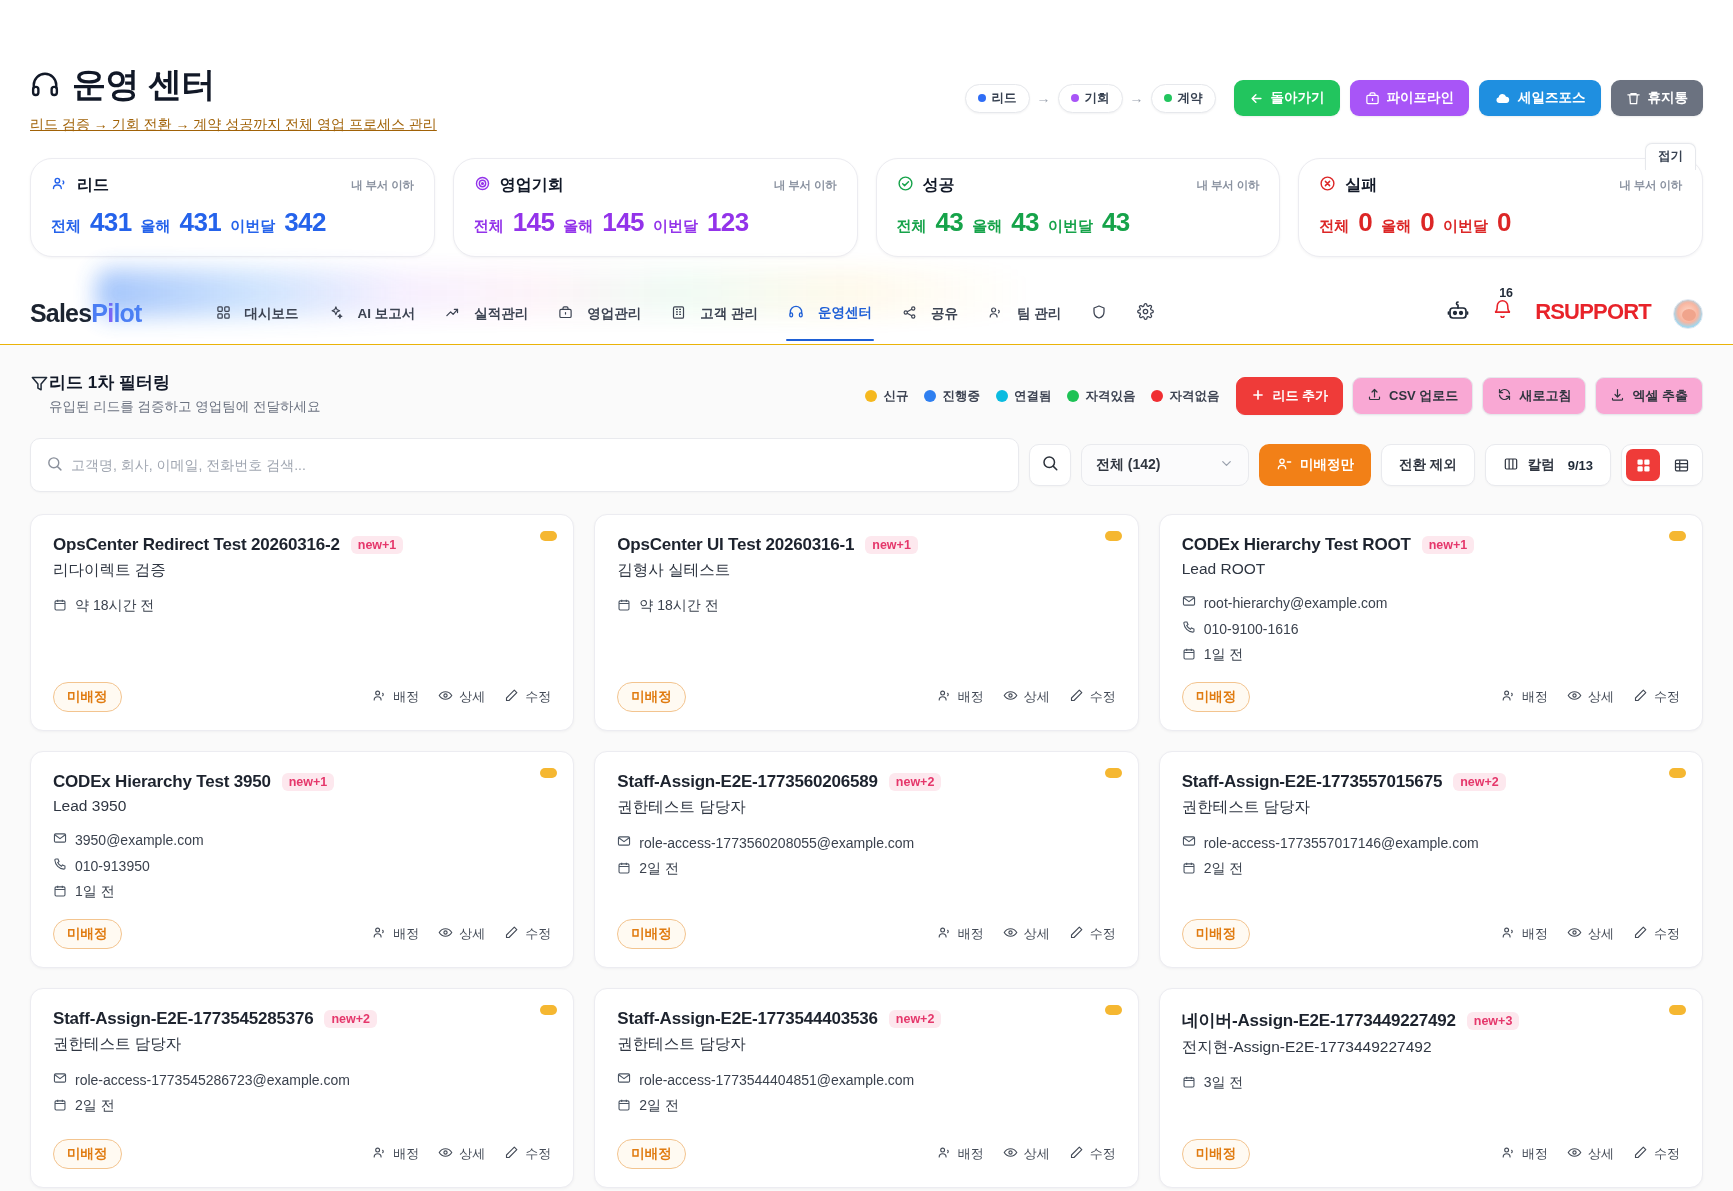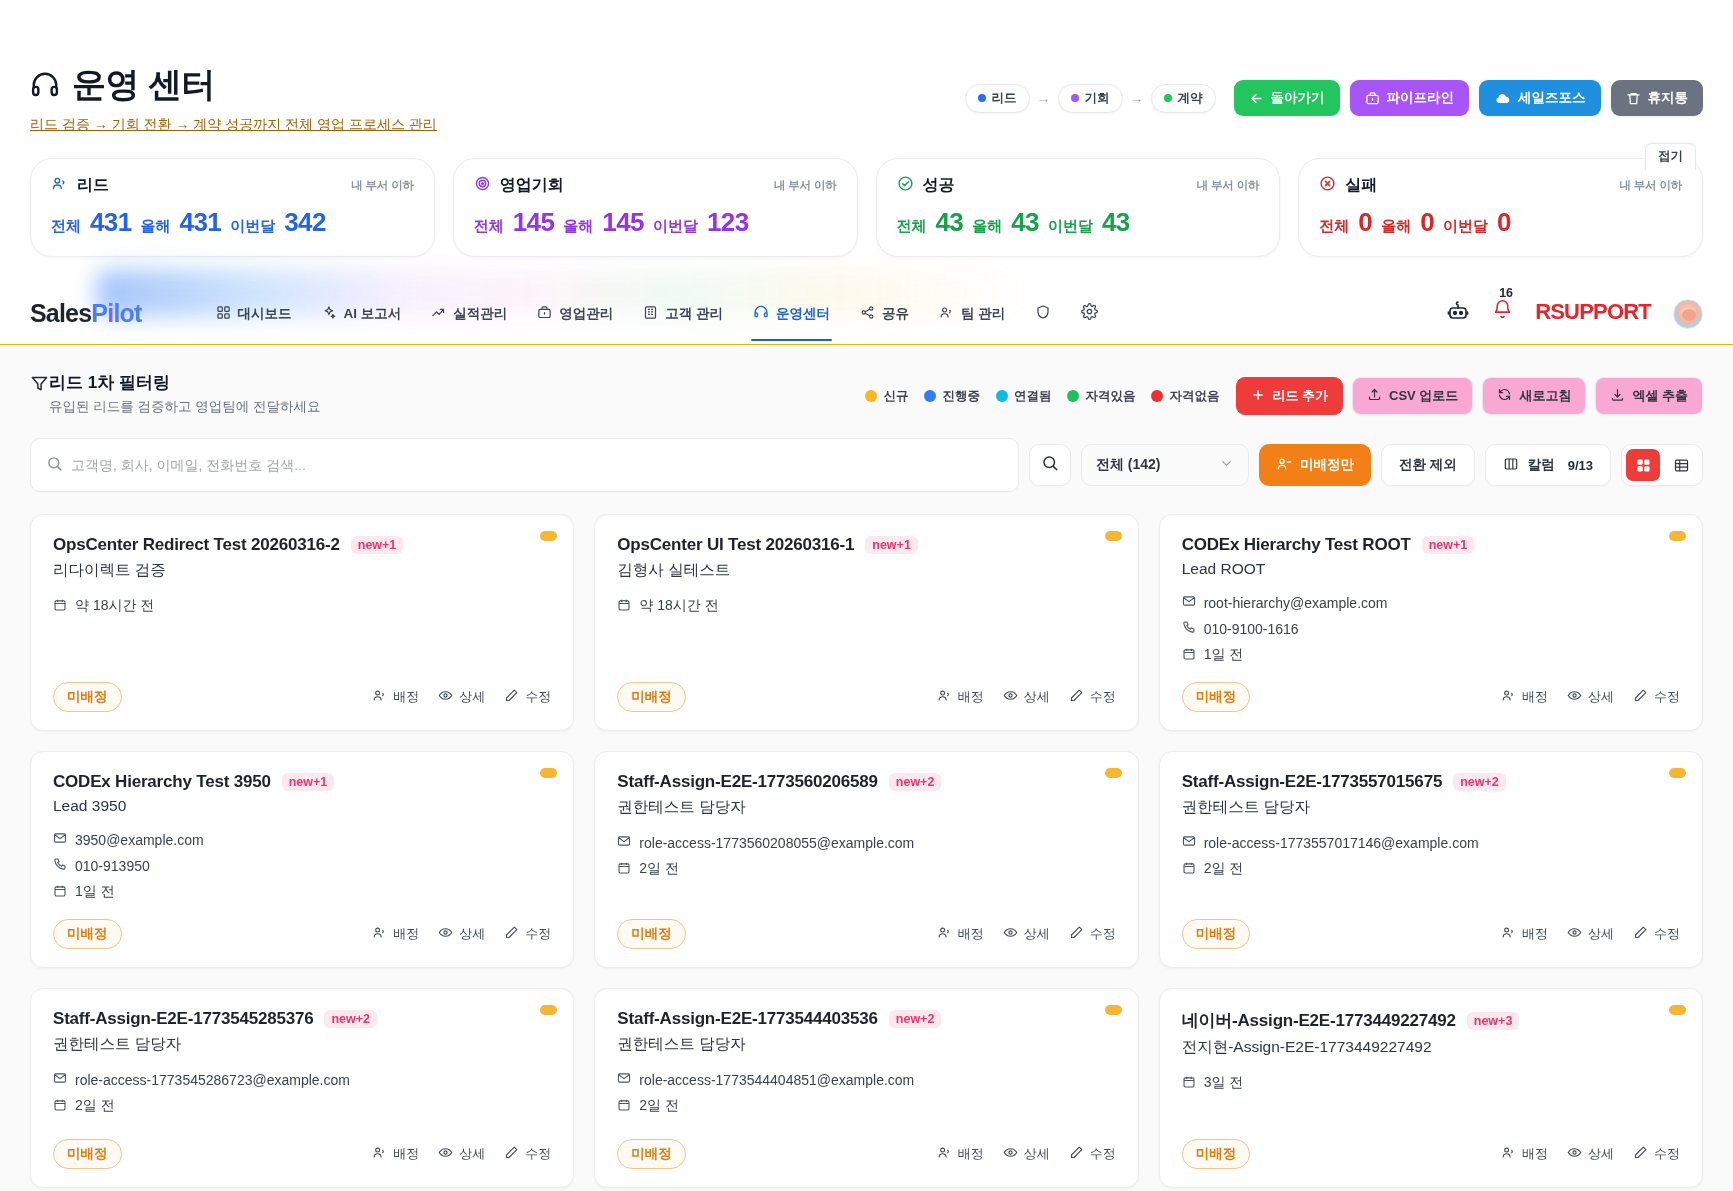--- a/index.html
+++ b/index.html
@@ -75,21 +75,21 @@
   .brand .pilot { color: #4f7df3; }
   .brand .dot-i { color: #8b5cf6; }
   .nav-items { display: flex; align-items: center; gap: 26px; margin-left: 72px; position: relative; }
   .nav-glow {
     position: absolute; left: -118px; top: -16px; width: 940px; height: 48px;
     border-radius: 14px; pointer-events: none;
     background: linear-gradient(90deg, rgba(59,130,246,.55) 0%, rgba(96,165,250,.35) 17%, rgba(168,85,247,.10) 33%, rgba(236,72,153,.07) 47%, rgba(34,197,94,.08) 62%, rgba(251,191,36,.10) 80%, rgba(255,255,255,0) 100%);
     filter: blur(11px); opacity: .85;
   }
   .nav-item {
-    display: inline-flex; align-items: center; gap: 7px;
+    display: inline-flex; gap: 14px;
     font-size: 13.5px; font-weight: 600; color: #3c4352; cursor: pointer;
     padding: 18px 2px; position: relative; z-index: 2; white-space: nowrap;
   }
   .nav-item.active { color: #1e5fd6; font-weight: 700; }
   .nav-item.active::after {
     content: ""; position: absolute; left: 0; right: 0; bottom: 0;
     height: 2.5px; background: #1e5fd6; border-radius: 2px;
   }
   .nav-icon-only { padding: 18px 2px; cursor: pointer; position: relative; z-index: 2; }
   .nav-right { margin-left: auto; display: flex; align-items: flex-start; gap: 22px; }

